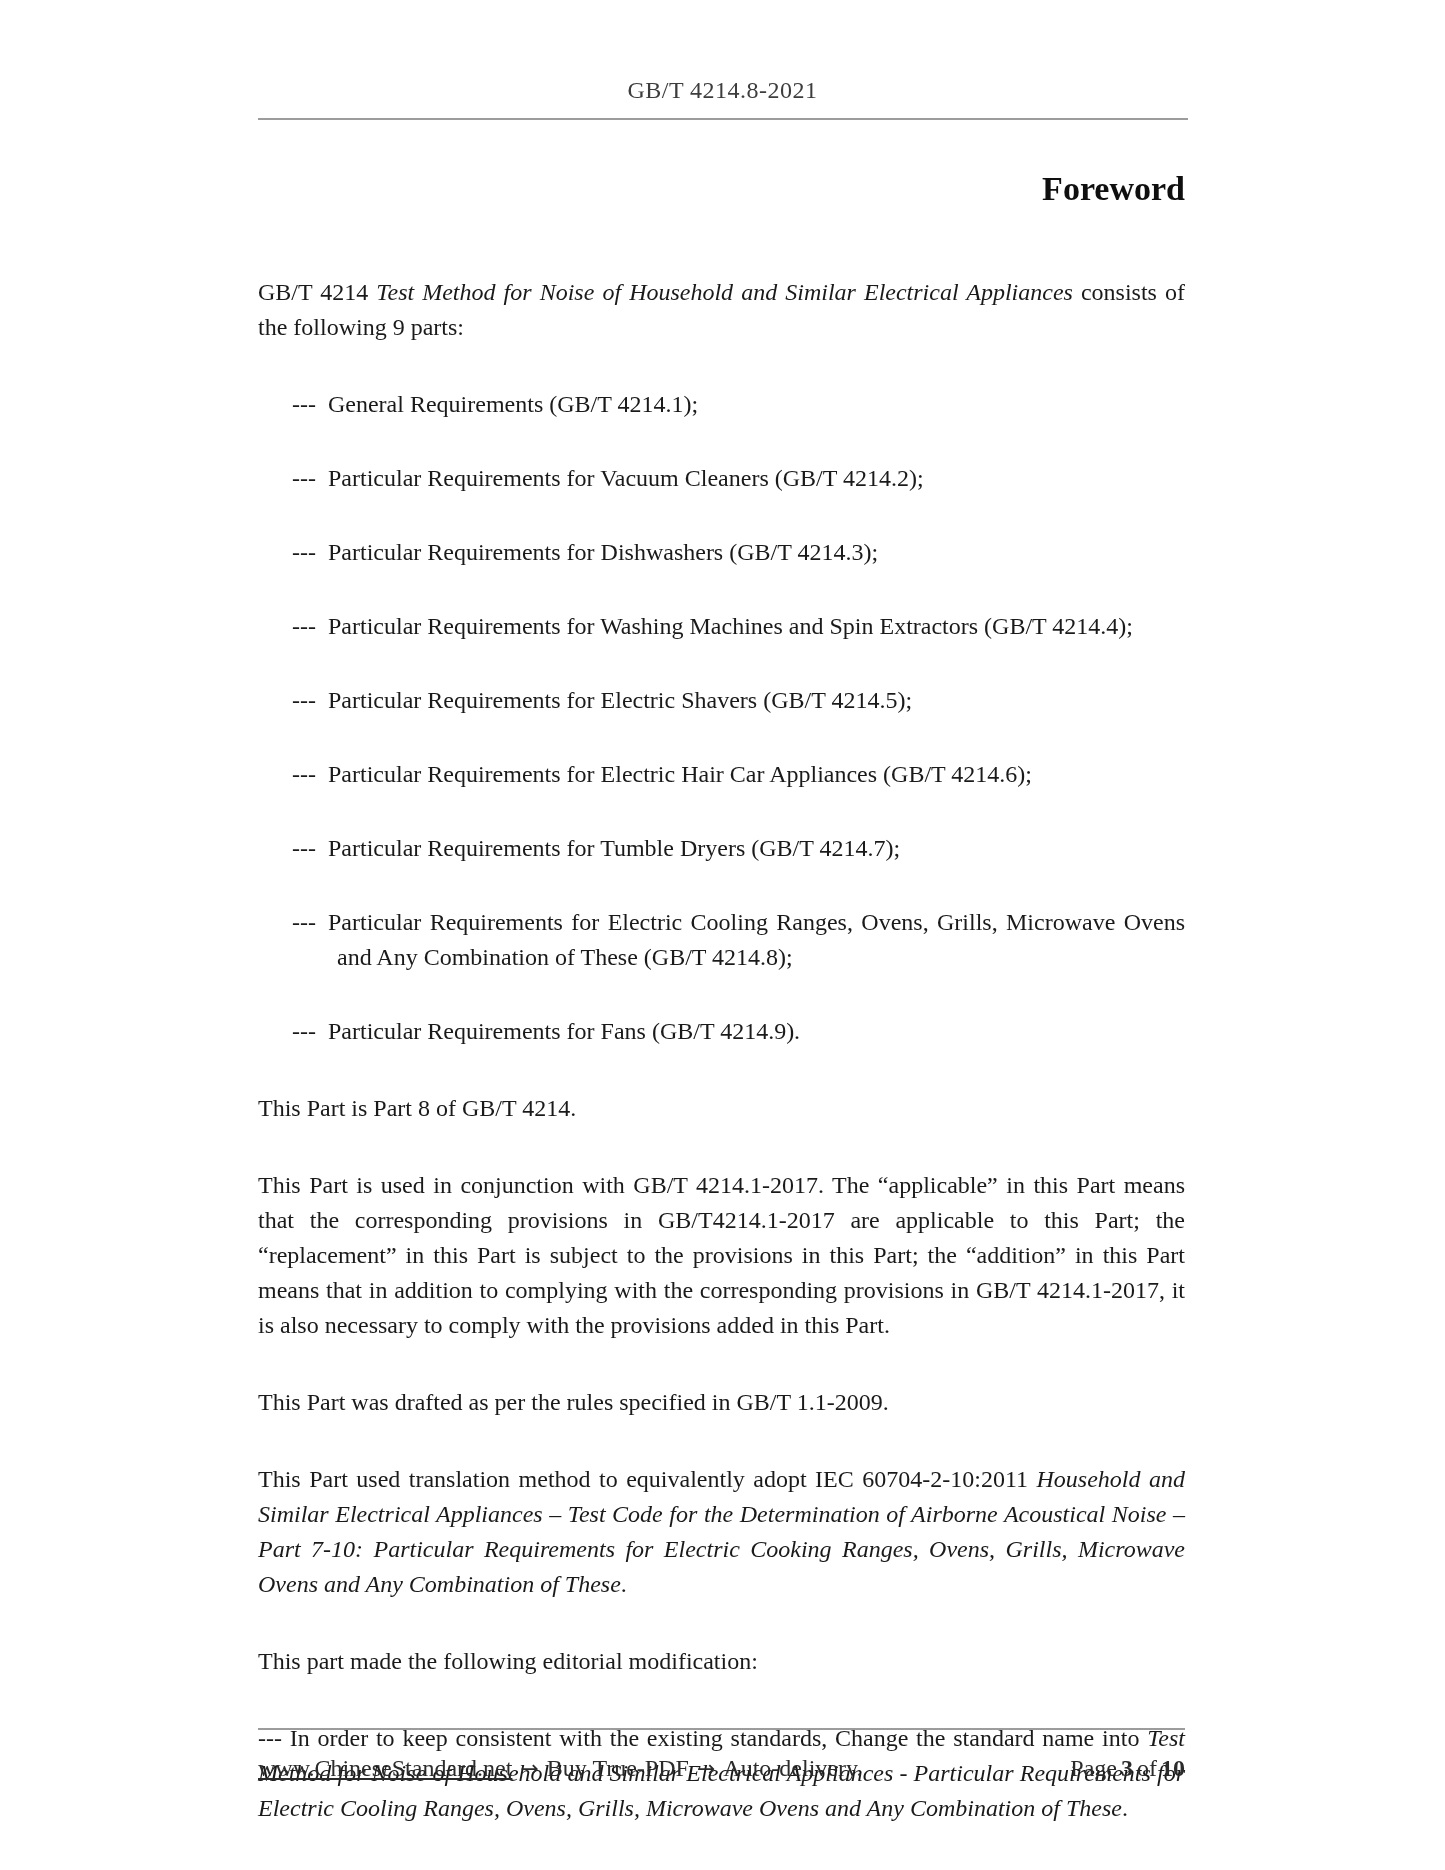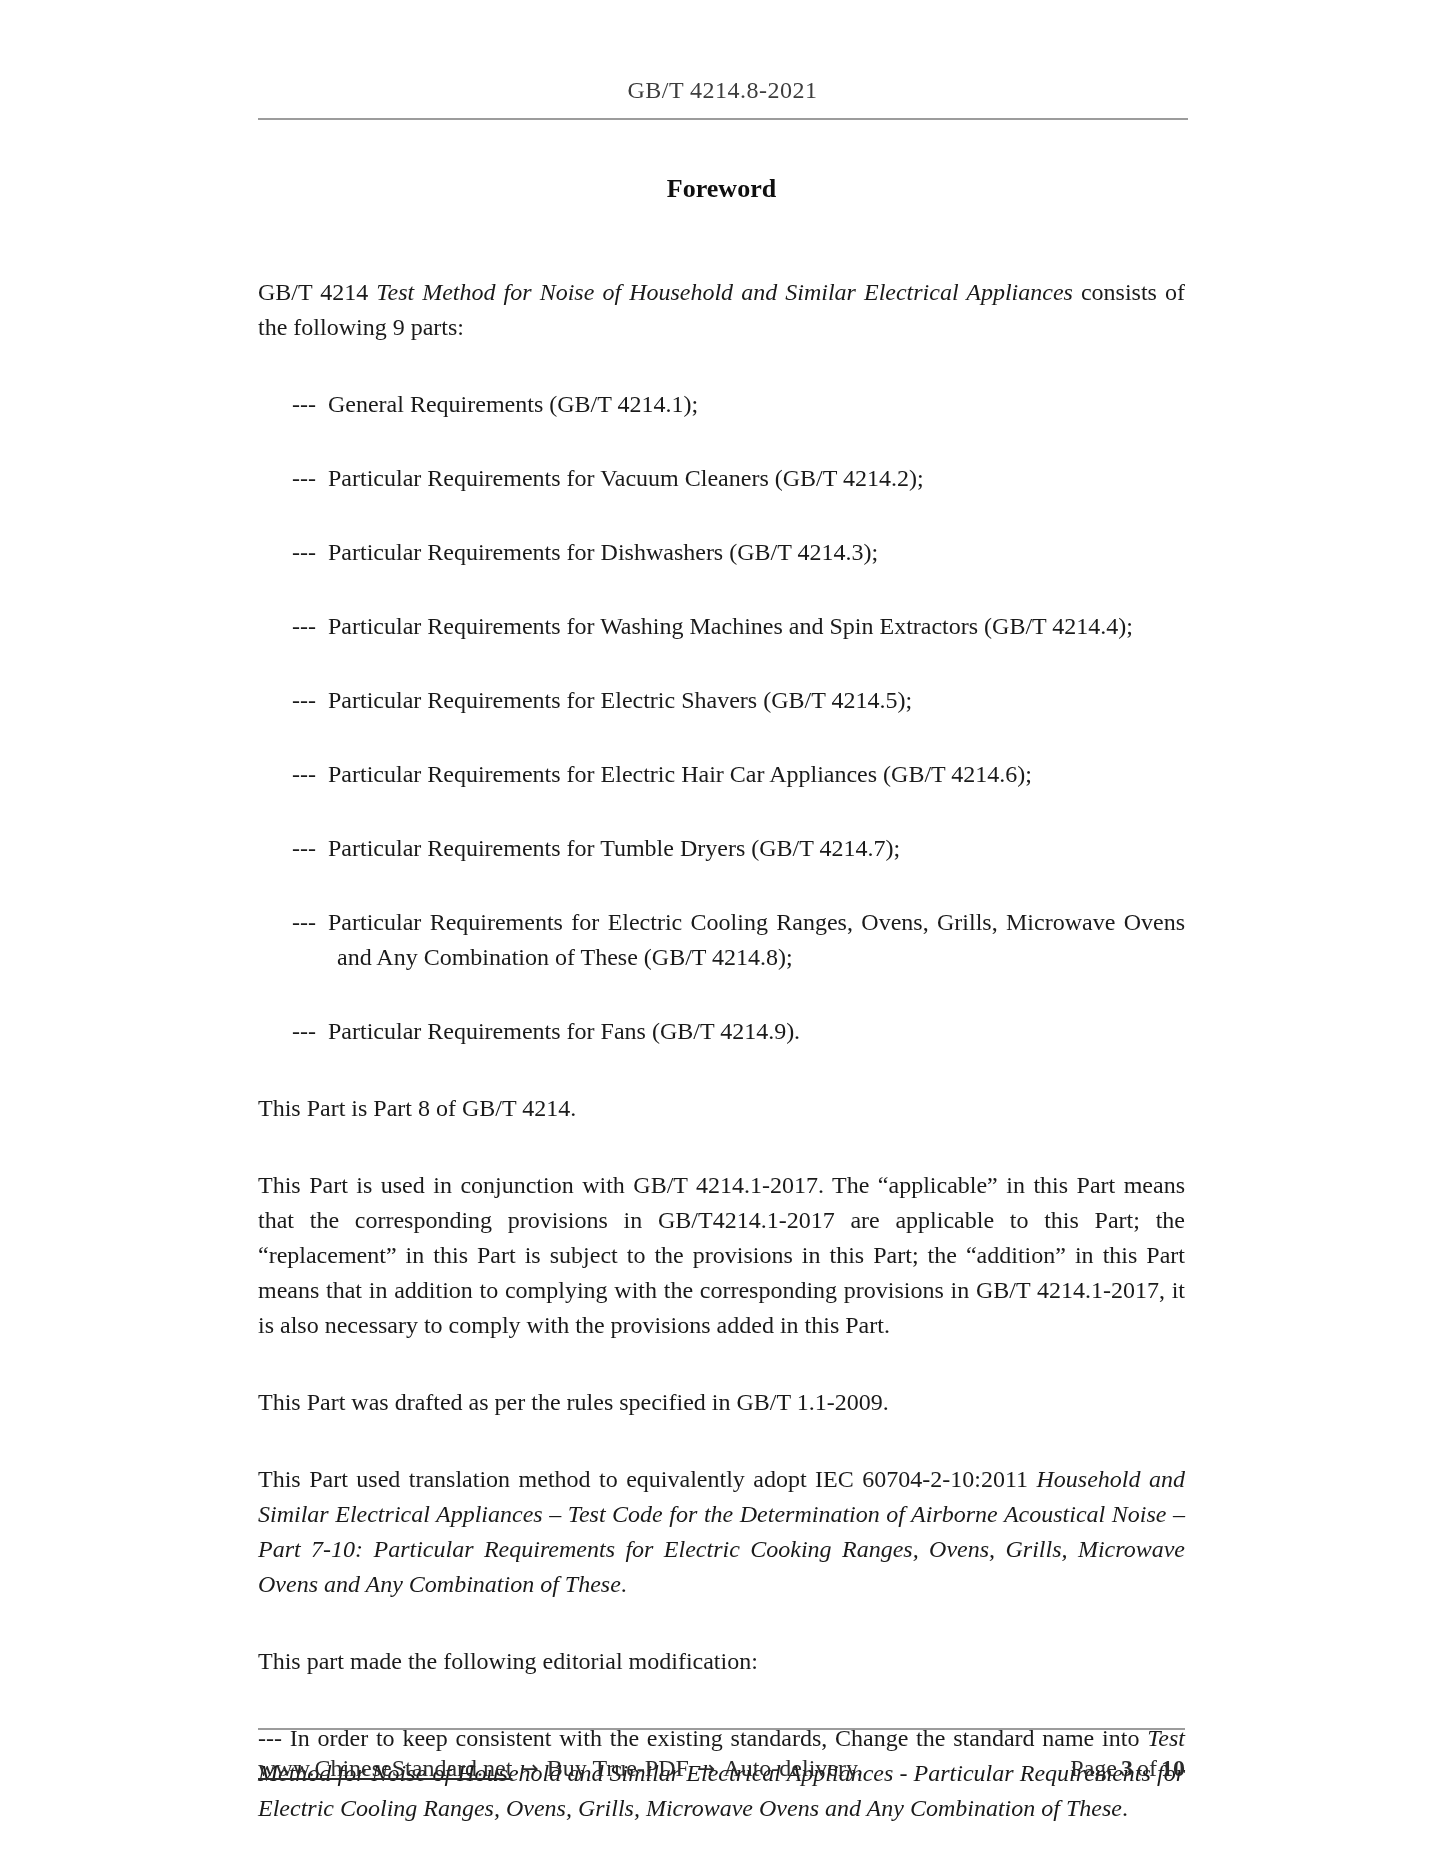--- a/index.html
+++ b/index.html
@@ -23,24 +23,24 @@
   .top-rule {
     width: 930px;
     margin: 14px auto 0 auto;
     border: 0;
     border-top: 2px solid #9c9c9c;
   }
   .content {
     padding: 0 260px 0 258px;
   }
   h1.doc-title {
-    font-size: 26px;
+    font-size: 34px;
     line-height: 40px;
     font-weight: bold;
-    text-align: center;
+    text-align: right;
     color: #0f0f0f;
     margin: 49px 0 66px 0;
   }
   .content p {
     font-size: 24px;
     line-height: 35px;
     text-align: justify;
     margin: 42px 0;
   }
   ul.parts-list {

